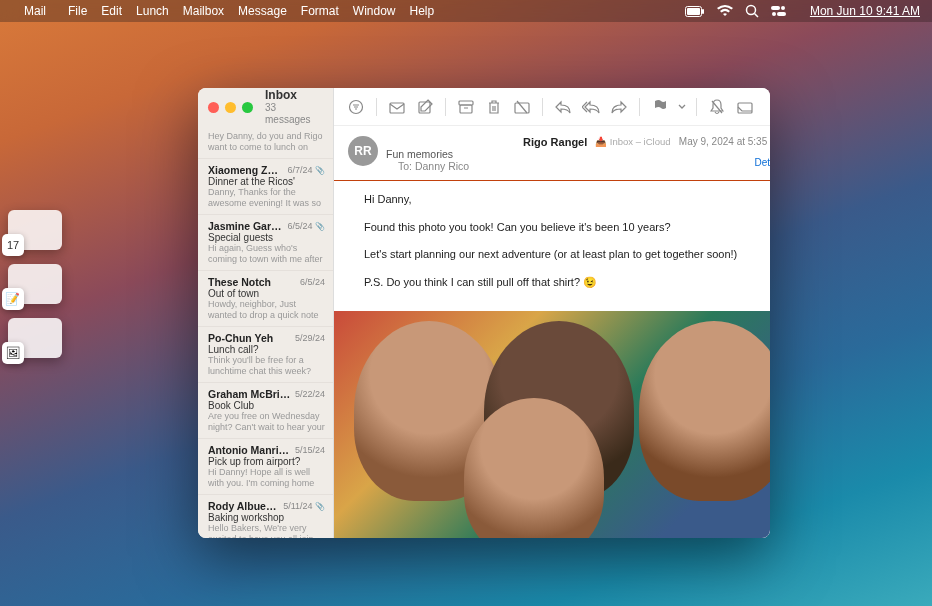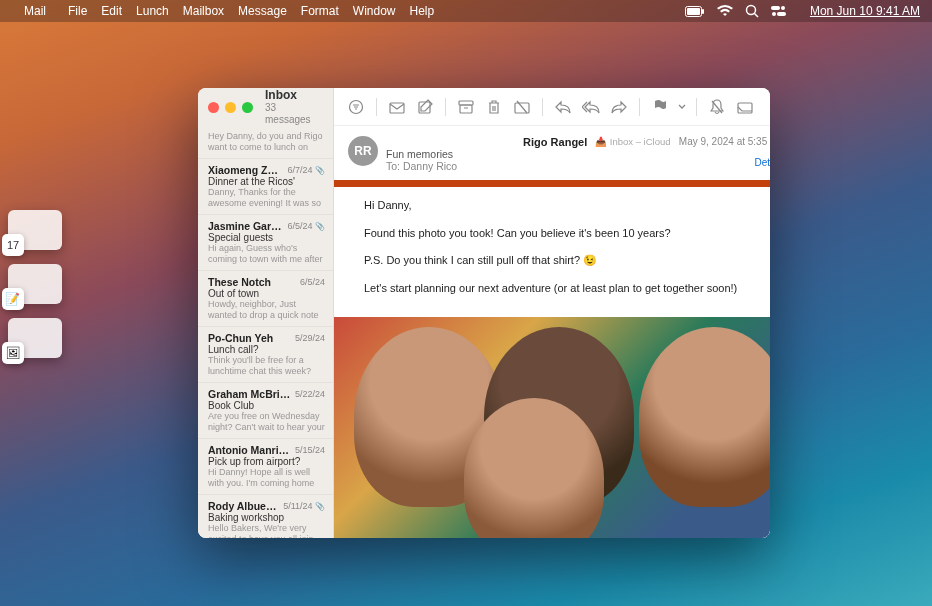--- a/index.html
+++ b/index.html
@@ -44,27 +44,27 @@
 .msg-item .subject { color: #333; font-size: 10px; white-space: nowrap; overflow: hidden; text-overflow: ellipsis; }
 .msg-item .preview { color: #999; font-size: 9px; line-height: 1.25; max-height: 22px; overflow: hidden; }
 
 .content-pane { flex: 1; display: flex; flex-direction: column; background: #fff; }
 .toolbar { height: 38px; display: flex; align-items: center; padding: 0 10px; gap: 4px; border-bottom: 1px solid #eee; }
 .toolbar .tbtn { width: 24px; height: 24px; display: flex; align-items: center; justify-content: center; color: #888; cursor: default; border-radius: 4px; }
 .toolbar .tsep { width: 1px; height: 18px; background: #ddd; margin: 0 4px; }
 .toolbar .spacer { flex: 1; }
 .flag-icon { color: #ff9500; }
 
-.msg-header { padding: 10px 14px 8px; border-bottom: 7px solid #c2410c; }
+.msg-header { padding: 10px 14px 8px; border-bottom: 1px solid #c2410c; }
 .msg-header .from-row { display: flex; align-items: flex-start; gap: 8px; }
 .avatar { width: 30px; height: 30px; border-radius: 50%; background: #999; flex-shrink: 0; color: #fff; display: flex; align-items: center; justify-content: center; font-size: 12px; font-weight: 600; }
 .from-info { flex: 1; font-size: 11px; }
 .from-name { font-weight: 700; color: #222; text-align: right; }
 .subject-line { color: #555; font-size: 10.5px; }
-.to-line { color: #888; font-size: 10.5px; }
+.to-line { color: #888; font-size: 10.5px; margin-left: 12px; }
 .meta-right { text-align: right; font-size: 10px; color: #888; }
 .meta-right .details { color: #0b6dd6; cursor: default; }
 .mailbox-tag { color: #aaa; font-size: 9.5px; }
 
 .msg-body { padding: 10px 30px; font-size: 11px; color: #222; line-height: 1.6; overflow: hidden; flex-shrink: 0; }
 .msg-body p { margin-bottom: 10px; }
 
 .photo { flex: 1; background: linear-gradient(135deg, #c94a3a 0%, #d9a548 30%, #2a7a5a 55%, #3a5a8a 80%); position: relative; overflow: hidden; }
 .person { position: absolute; border-radius: 50% 50% 40% 40%; }
 .p1 { width: 150px; height: 180px; left: 20px; top: 10px; background: radial-gradient(circle at 50% 30%, #c89878 40%, #8a5a3a 70%); }
@@ -306,22 +306,22 @@
           </div>
           <div style="color:#aaa;font-size:9px;">📎</div>
           <div class="details">Details</div>
         </div>
       </div>
     </div>
 
     <div class="msg-body">
       <p>Hi Danny,</p>
       <p>Found this photo you took! Can you believe it's been 10 years?</p>
+      <p>Let's start planning our next adventure (or at least plan to get together soon!)</p>
       <p>P.S. Do you think I can still pull off that shirt? 😉</p>
-      <p>Let's start planning our next adventure (or at least plan to get together soon!)</p>
     </div>
 
     <div class="photo">
       <div class="person p1"></div>
       <div class="person p2"></div>
       <div class="person p3"></div>
       <div class="person p4"></div>
     </div>
   </div>
 </div>

